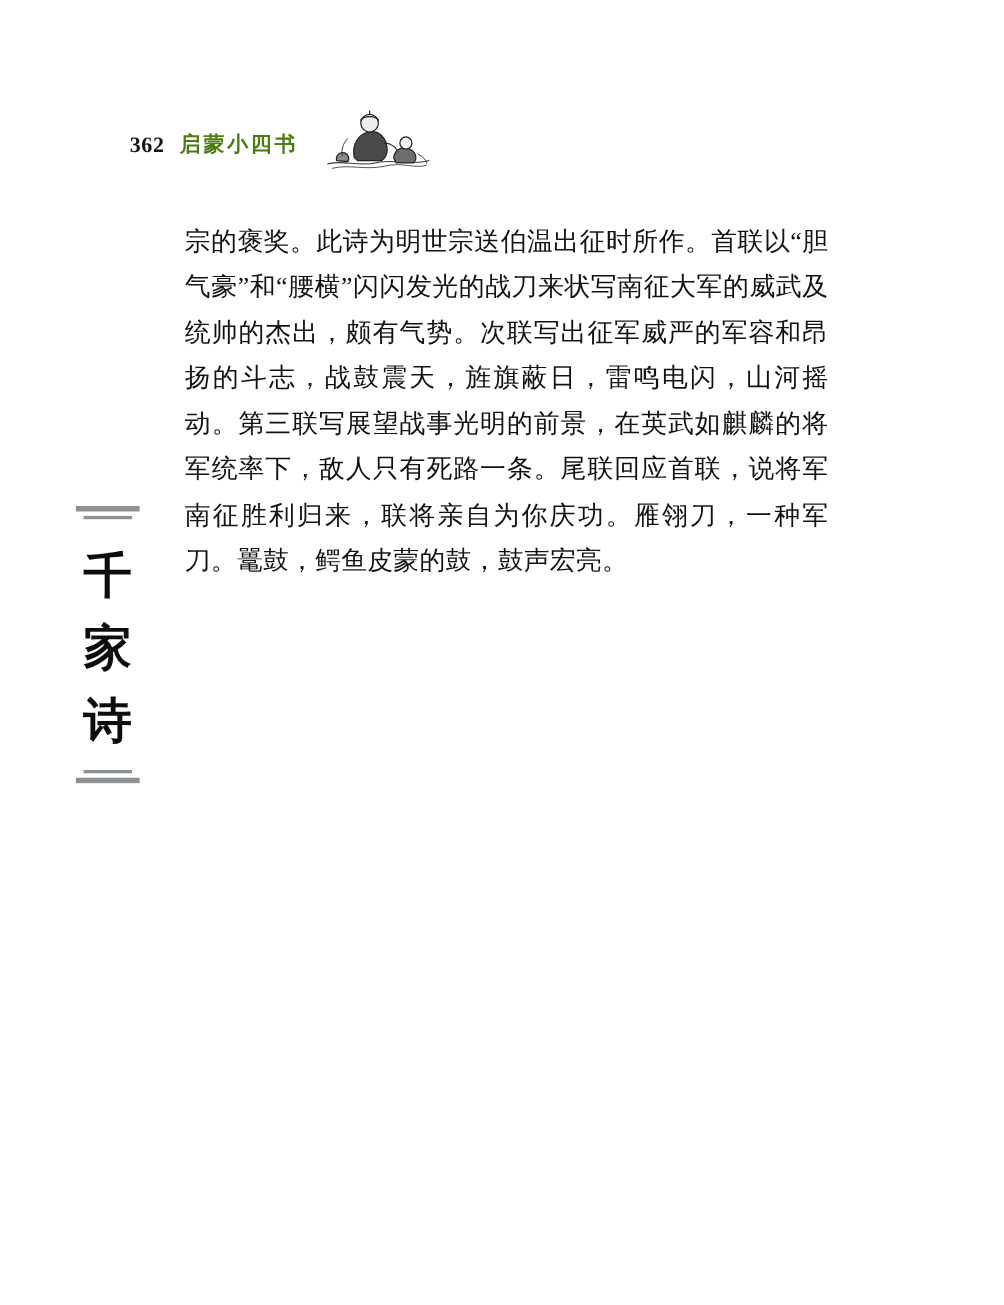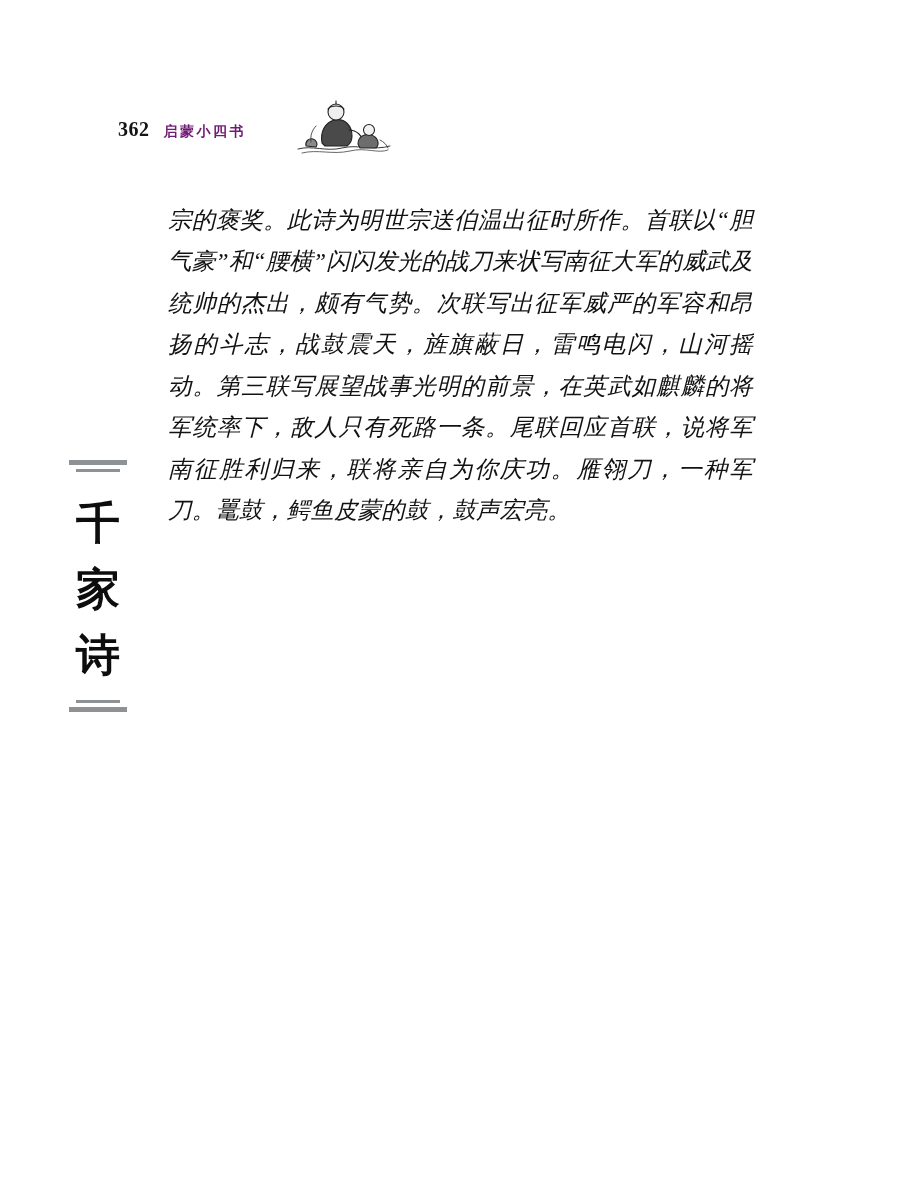--- a/index.html
+++ b/index.html
@@ -27,24 +27,24 @@
   }
   .page-number {
     font-family: "Liberation Serif", "DejaVu Serif", serif;
     font-size: 20px;
     font-weight: 700;
     letter-spacing: 0.5px;
     color: #141414;
   }
   .book-title {
     font-family: "Liberation Serif", "DejaVu Serif", serif;
-    font-size: 14px;
+    font-size: 19px;
     font-weight: 700;
     letter-spacing: 2.5px;
-    color: #701a75;
+    color: #4d7c0f;
   }
 
   
   .header-ornament {
     position: absolute;
     left: 292px;
     top: 96px;
     width: 104px;
     height: 62px;
   }
@@ -56,21 +56,20 @@
     left: 168px;
     top: 176px;
     width: 585px;
     font-family: "Liberation Serif", "DejaVu Serif", serif;
     font-size: 23.5px;
     line-height: 41.5px;
     text-align: justify;
     text-justify: inter-character;
     letter-spacing: 0.2px;
     color: #121212;
-    font-style: italic;
   }
 
   
   .side-title {
     position: absolute;
     left: 62px;
     top: 460px;
     width: 72px;
     display: flex;
     flex-direction: column;

